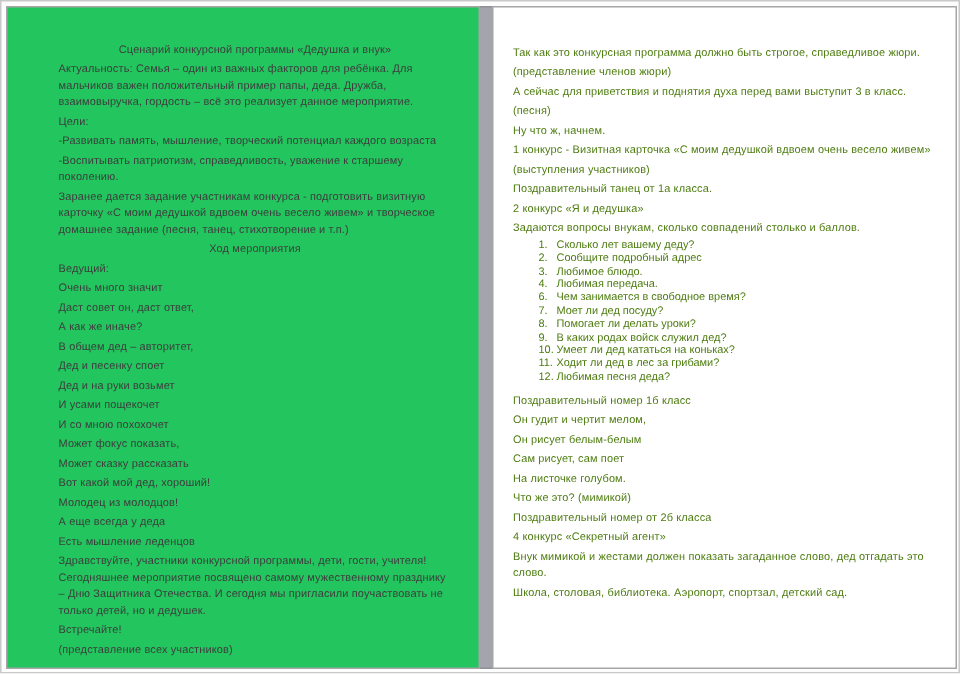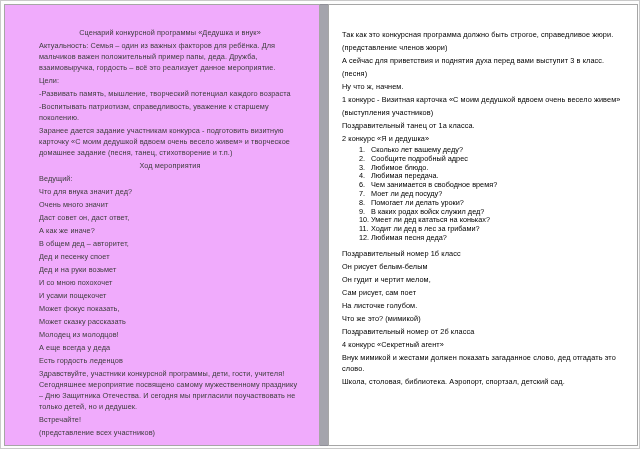--- a/index.html
+++ b/index.html
@@ -52,77 +52,78 @@
   }
   .list-item .num{
     display:inline-block;
     width:12px;
   }
 </style>
 </head>
 <body>
 
 <div class="canvas">
-  <div class="page page-1" style="background: #f0abfc; border-color: rgb(166, 166, 166);">
+  <div class="page page-1" style="background: #22c55e; border-color: rgb(166, 166, 166);">
     <div class="content" style="color: rgb(61, 61, 61);">
         <div class="para center">Сценарий конкурсной  программы  «Дедушка и внук»</div>
         <div class="para">Актуальность: Семья – один из важных факторов для ребёнка.  Для мальчиков  важен положительный  пример папы, деда.  Дружба, взаимовыручка, гордость – всё это реализует данное мероприятие.</div>
         <div class="para">Цели:</div>
         <div class="para">-Развивать память, мышление,  творческий потенциал  каждого возраста</div>
         <div class="para">-Воспитывать  патриотизм,  справедливость,  уважение к старшему  поколению.</div>
         <div class="para">Заранее дается задание участникам конкурса - подготовить визитную  карточку «С моим  дедушкой вдвоем очень весело живем» и творческое  домашнее задание (песня, танец, стихотворение  и т.п.)</div>
         <div class="para center">Ход мероприятия</div>
         <div class="para">Ведущий:</div>
-        <div class="para">Что для внука значит дед?</div>
         <div class="para">Очень много значит</div>
         <div class="para">Даст совет он, даст ответ,</div>
         <div class="para">А как же иначе?</div>
         <div class="para">В общем дед – авторитет,</div>
         <div class="para">Дед и песенку споет</div>
         <div class="para">Дед и на руки возьмет</div>
+        <div class="para">И усами пощекочет</div>
         <div class="para">И со мною  похохочет</div>
-        <div class="para">И усами пощекочет</div>
         <div class="para">Может фокус показать,</div>
         <div class="para">Может сказку рассказать</div>
+        <div class="para">Вот какой мой дед, хороший!</div>
         <div class="para">Молодец из молодцов!</div>
         <div class="para">А еще всегда у деда</div>
-        <div class="para">Есть гордость леденцов</div>
+        <div class="para">Есть мышление леденцов</div>
         <div class="para">Здравствуйте, участники конкурсной  программы,  дети, гости, учителя! Сегодняшнее  мероприятие посвящено самому мужественному  празднику – Дню Защитника Отечества.  И сегодня мы пригласили  поучаствовать не только детей, но и дедушек.</div>
         <div class="para">Встречайте!</div>
         <div class="para">(представление  всех участников)</div>
       </div>
   </div>
   <div class="page-gap" style="background: rgb(164, 164, 172);"></div>
   <div class="page page-2" style="background: rgb(255, 255, 255); border-color: rgb(166, 166, 166);">
-    <div class="content" style="color: #000000;">
+    <div class="content" style="color: #4d7c0f;">
         <div class="para">Так как это конкурсная программа  должно быть строгое, справедливое  жюри.</div>
         <div class="para">(представление  членов жюри)</div>
         <div class="para underline">А сейчас для приветствия  и поднятия  духа перед вами выступит  3 в класс.</div>
         <div class="para">(песня)</div>
         <div class="para">Ну что ж, начнем.</div>
         <div class="para bold">1 конкурс  - Визитная  карточка «С моим  дедушкой вдвоем очень весело  живем»</div>
         <div class="para">(выступления  участников)</div>
         <div class="para underline">Поздравительный  танец  от  1а класса.</div>
         <div class="para bold">2 конкурс «Я и дедушка»</div>
+        <div class="para">Задаются вопросы  внукам, сколько совпадений  столько и  баллов.</div>
         <div class="list">
           <div class="list-item"><span class="num">1.</span><span>Сколько лет вашему деду?</span></div>
           <div class="list-item"><span class="num">2.</span><span>Сообщите подробный  адрес</span></div>
           <div class="list-item"><span class="num">3.</span><span>Любимое блюдо.</span></div>
           <div class="list-item"><span class="num">4.</span><span>Любимая передача.</span></div>
           <div class="list-item"><span class="num">6.</span><span>Чем занимается  в свободное  время?</span></div>
           <div class="list-item"><span class="num">7.</span><span>Моет ли дед посуду?</span></div>
           <div class="list-item"><span class="num">8.</span><span>Помогает ли делать уроки?</span></div>
           <div class="list-item"><span class="num">9.</span><span>В каких родах войск служил дед?</span></div>
           <div class="list-item"><span class="num">10.</span><span>Умеет ли дед кататься на коньках?</span></div>
           <div class="list-item"><span class="num">11.</span><span>Ходит ли дед в лес за грибами?</span></div>
           <div class="list-item"><span class="num">12.</span><span>Любимая песня деда?</span></div>
         </div>
         <div class="para underline">Поздравительный  номер  1б класс</div>
+        <div class="para">Он гудит и чертит мелом,</div>
         <div class="para">Он рисует белым-белым</div>
-        <div class="para">Он гудит и чертит мелом,</div>
         <div class="para">Сам рисует, сам поет</div>
         <div class="para">На листочке голубом.</div>
         <div class="para">Что же это?  (мимикой)</div>
         <div class="para underline">Поздравительный  номер  от 2б класса</div>
         <div class="para bold">4 конкурс «Секретный  агент»</div>
         <div class="para">Внук мимикой  и жестами  должен показать  загаданное  слово, дед отгадать это слово.</div>
         <div class="para">Школа, столовая, библиотека.  Аэропорт, спортзал,  детский  сад.</div>
       </div>
   </div>
 </div>

